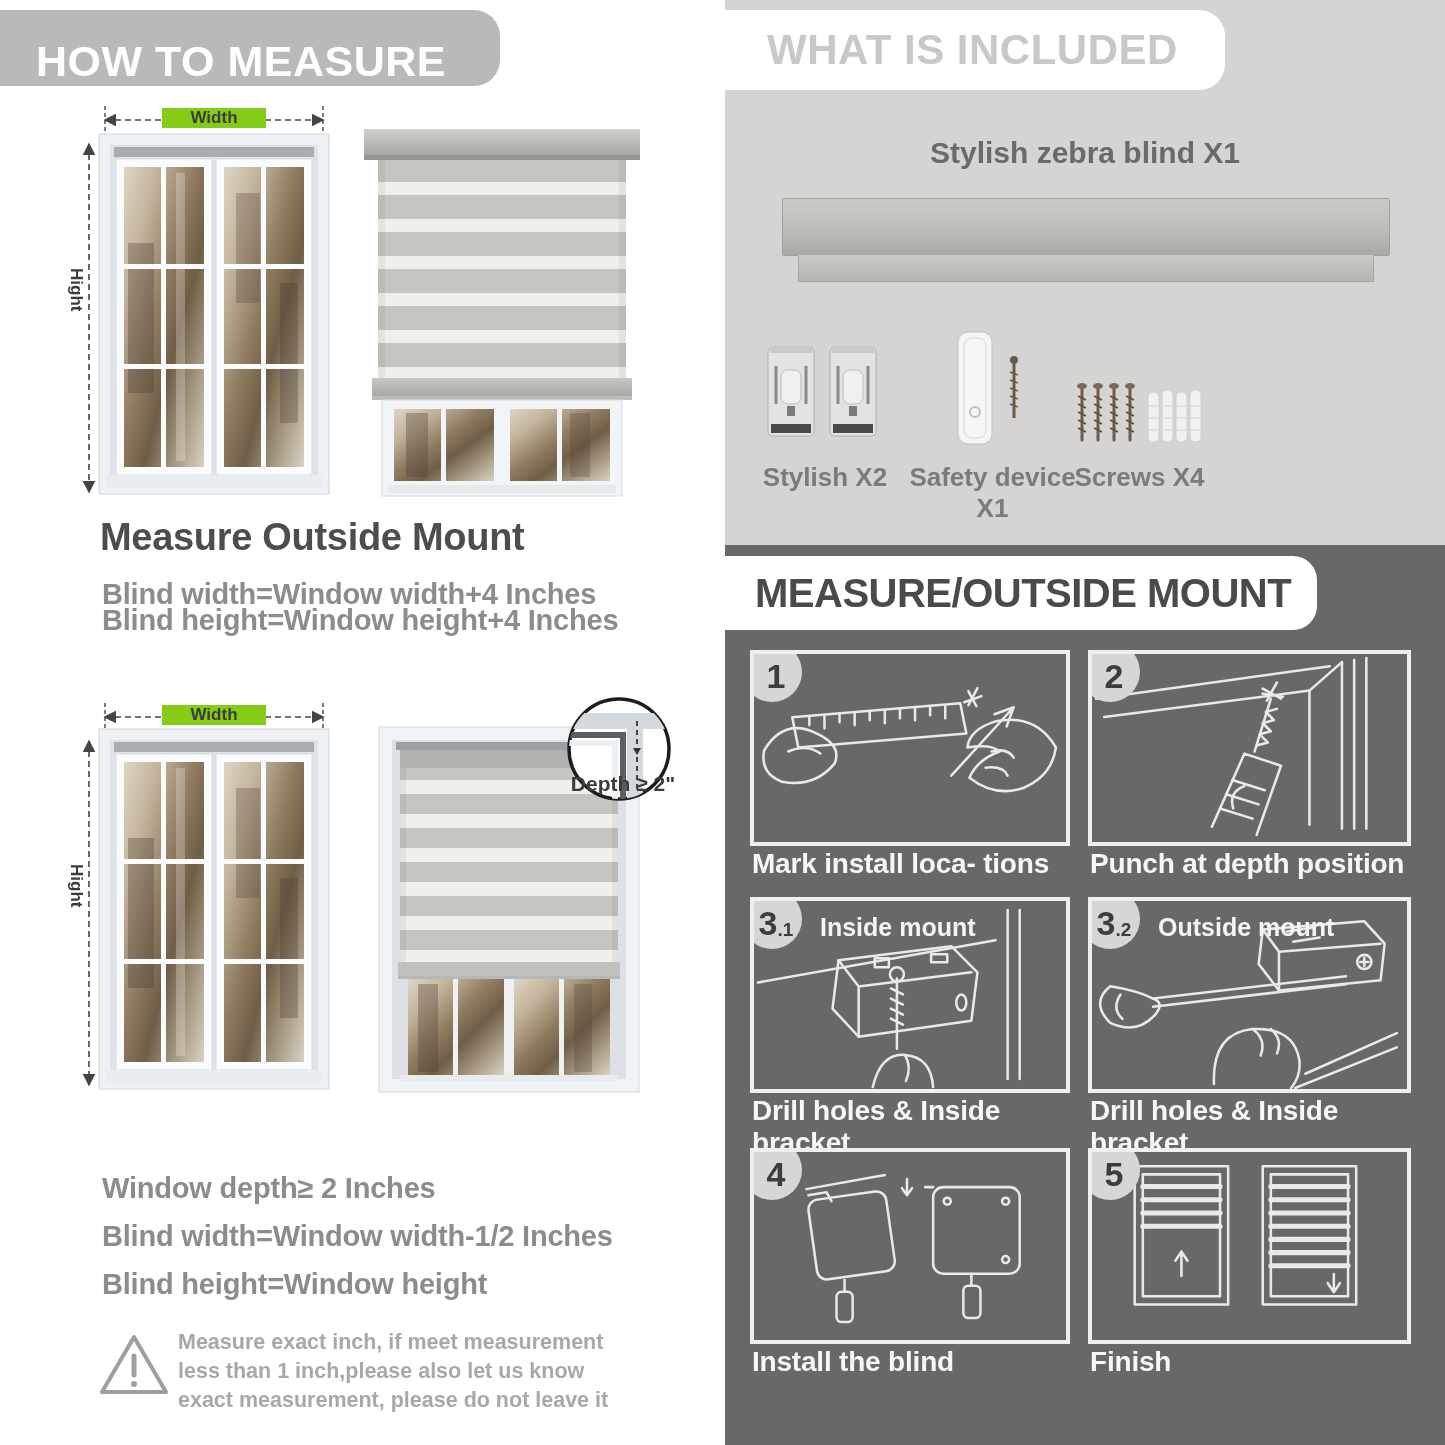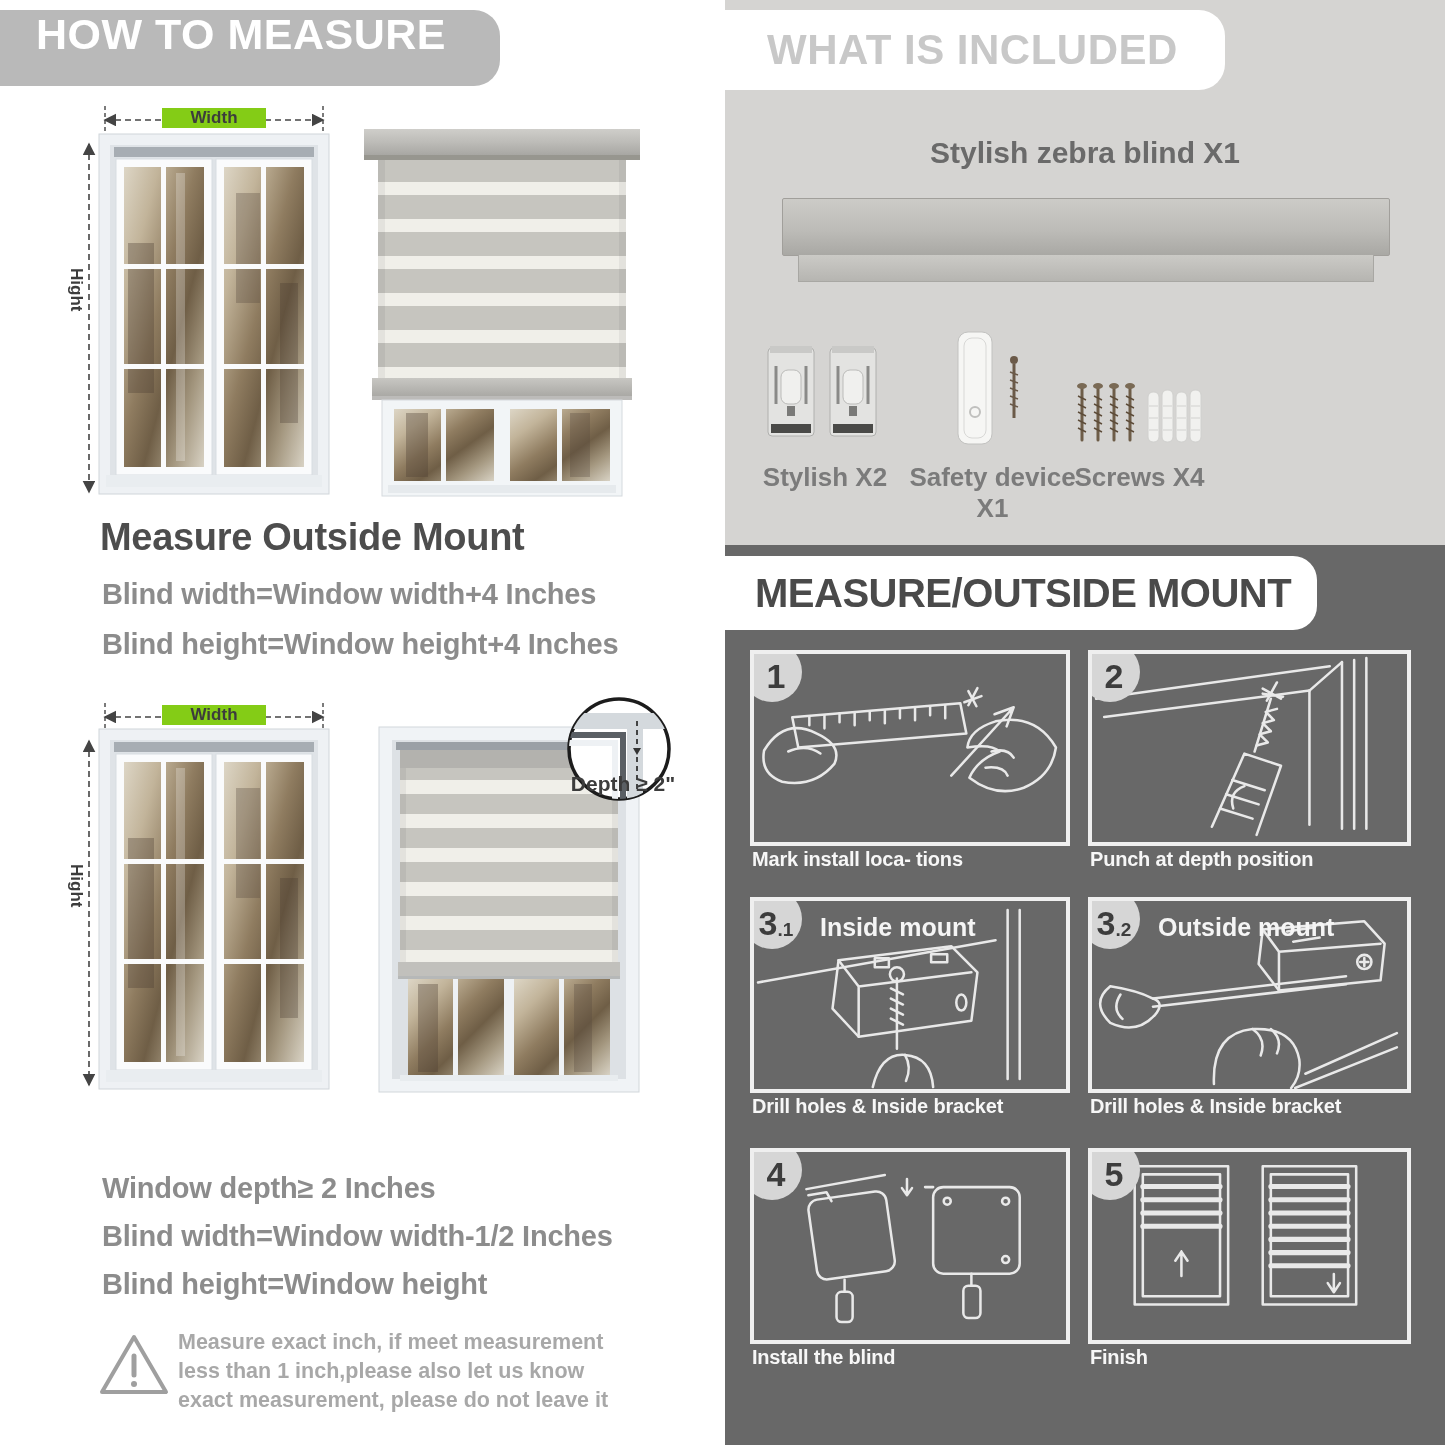--- a/index.html
+++ b/index.html
@@ -2,21 +2,21 @@
 <html><head>
 <meta charset="utf-8">
 <style>
   html,body{margin:0;padding:0;background:#fff;}
   .canvas{position:relative;width:1445px;height:1445px;background:#ffffff;overflow:hidden;
           font-family:"Liberation Sans", sans-serif;}
   .abs{position:absolute;}
 
   
   .hdr-left{left:0;top:10px;width:500px;height:76px;background:#b9b9b9;
-            border-radius:0 26px 26px 0;display:flex;align-items:flex-start;}
+            border-radius:0 26px 26px 0;display:flex;align-items:flex-end;}
   .hdr-left span{color:#ffffff;font-size:43px;font-weight:800;letter-spacing:.5px;padding-left:36px;}
 
   .h2{color:#4d4d4d;font-size:38px;font-weight:800;letter-spacing:-.3px;}
   .sub{color:#8c8c8c;font-size:29px;font-weight:700;letter-spacing:-.2px;}
 
   .ann-label{background:#84cc16;color:#3c3c3c;font-size:17px;font-weight:700;text-align:center;}
   .vlabel{writing-mode:vertical-rl;background:#ffffff;padding:6px 0;color:#3c3c3c;
           font-size:17px;font-weight:700;}
 
   .depth-label{color:#3c3c3c;font-size:21px;font-weight:800;text-align:center;}
@@ -43,21 +43,21 @@
   .hdr-mount{left:725px;top:556px;width:592px;height:74px;background:#ffffff;
              border-radius:0 24px 24px 0;display:flex;align-items:center;}
   .hdr-mount span{color:#4a4a4a;font-size:40px;font-weight:800;letter-spacing:-.5px;padding-left:30px;}
 
   .step-box{border:4px solid #efefef;overflow:hidden;background:transparent;}
   .badge{position:absolute;top:-12px;left:-12px;width:60px;height:60px;border-radius:50%;
          background:#d6d6d6;color:#3d3d3d;display:flex;align-items:center;justify-content:center;
          padding:8px 0 0 8px;box-sizing:border-box;font-weight:800;font-size:34px;}
   .badge .sub-num{font-size:19px;font-weight:800;margin-top:14px;}
   .step-inlabel{position:absolute;left:66px;top:12px;color:#f5f5f5;font-size:25px;font-weight:700;}
-  .caption{color:#f7f7f7;font-size:20px;font-weight:700;letter-spacing:-.2px;}
+  .caption{color:#f7f7f7;font-size:28px;font-weight:700;letter-spacing:-.2px;}
   .lineart{stroke:#e9e9e9;stroke-width:2.5;fill:none;stroke-linecap:round;stroke-linejoin:round;}
 </style>
 </head>
 <body>
 
 <div class="canvas">
 
   <svg width="0" height="0" class="abs" aria-hidden="true">
     <defs>
       <marker id="ah" orient="auto-start-reverse" markerWidth="10" markerHeight="10" refX="7" refY="4">
@@ -141,21 +141,21 @@
     <rect x="44" y="292" width="22" height="64" fill="#4e4034" opacity=".35"></rect>
     <rect x="148" y="288" width="100" height="72" fill="url(#gG)"></rect>
     <rect x="208" y="292" width="20" height="64" fill="#52443a" opacity=".3"></rect>
     <rect x="79" y="288" width="5" height="72" fill="#f2f5f7"></rect>
     <rect x="195" y="288" width="5" height="72" fill="#f2f5f7"></rect>
     <rect x="26" y="364" width="228" height="8" fill="#e6eaed"></rect>
   </svg>
 
   <div class="abs h2" style="left:100px;top:516px;">Measure Outside Mount</div>
   <div class="abs sub" style="left:102px;top:578px;">Blind width=Window width+4 Inches</div>
-  <div class="abs sub" style="left:102px;top:628px;">Blind height=Window height+4 Inches</div>
+  <div class="abs sub" style="left:102px;top:604px;">Blind height=Window height+4 Inches</div>
 
   <svg class="abs" style="left:98px;top:703px;" width="232" height="32">
     <line x1="7" y1="14" x2="225" y2="14" stroke="#444" stroke-width="1.6" stroke-dasharray="6 4" marker-start="url(#ah)" marker-end="url(#ah)"></line>
     <line x1="7" y1="0" x2="7" y2="30" stroke="#444" stroke-width="1.4" stroke-dasharray="4 3"></line>
     <line x1="225" y1="0" x2="225" y2="30" stroke="#444" stroke-width="1.4" stroke-dasharray="4 3"></line>
   </svg>
   <div class="abs ann-label" style="left:162px;top:705px;width:104px;">Width</div>
 
   <svg class="abs" style="left:74px;top:733px;" width="30" height="360">
     <line x1="15" y1="8" x2="15" y2="352" stroke="#444" stroke-width="1.6" stroke-dasharray="6 4" marker-start="url(#ah)" marker-end="url(#ah)"></line>

